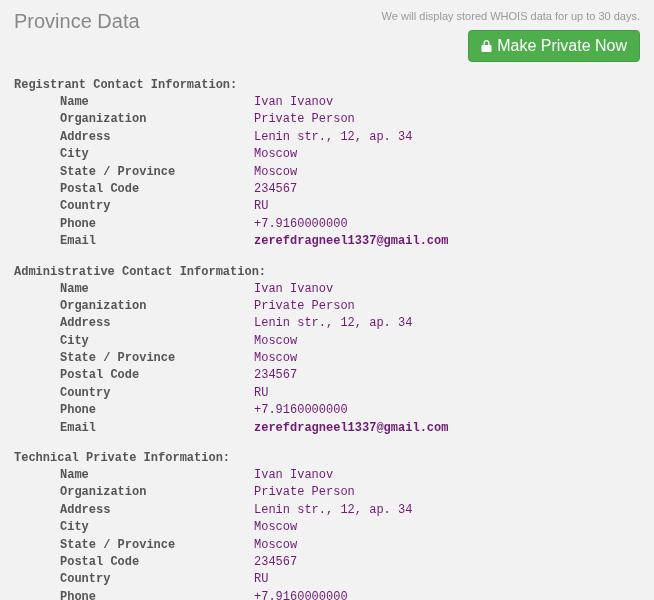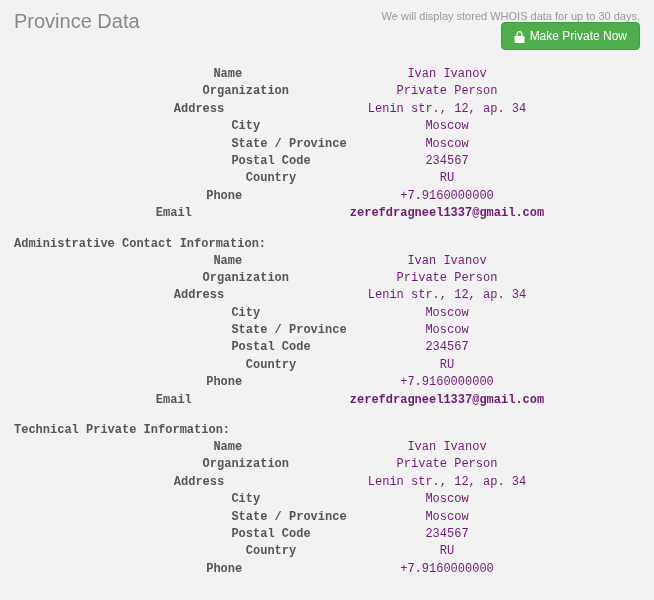--- a/index.html
+++ b/index.html
@@ -22,49 +22,49 @@
     font-size: 20px;
     color: #888;
     font-weight: 400;
   }
   .header-right {
     text-align: right;
   }
   .disclaimer {
     font-size: 11px;
     color: #999;
+    margin-bottom: 8px;
   }
   .btn-private {
     display: inline-flex;
-    align-items: flex-end;
+    align-items: center;
     background: #4eae4c;
     color: #fff;
     border: 1px solid #449d44;
     border-radius: 4px;
-    font-size: 12px;
+    font-size: 16px;
     padding: 6px 12px;
     cursor: pointer;
     font-family: inherit;
   }
   .btn-private svg { margin-right: 5px; }
   .content {
     padding: 16px 14px 10px 14px;
     font-family: "Courier New", Courier, monospace;
     font-size: 12px;
     color: #555;
   }
   .section-title {
     font-weight: bold;
     margin-bottom: 2px;
   }
   .row {
     display: flex;
     align-items: baseline;
     line-height: 1.45;
-    justify-content: center;
   }
   .label {
     width: 240px;
     padding-left: 46px;
     font-weight: bold;
     white-space: pre;
   }
   .value {
     color: #701a75;
   }
@@ -84,20 +84,21 @@
     <button class="btn-private">
       <svg width="11" height="12" viewBox="0 0 11 12" fill="#fff">
         <path d="M5.5 0C3.8 0 2.5 1.3 2.5 3v2H1.5C1 5 .5 5.4 .5 6v5c0 .6.5 1 1 1h8c.5 0 1-.4 1-1V6c0-.6-.5-1-1-1h-1V3C8.5 1.3 7.2 0 5.5 0zm0 1.3c1 0 1.7.8 1.7 1.7v2H3.8V3c0-.9.7-1.7 1.7-1.7z"></path>
       </svg>
       <span>Make Private Now</span>
     </button>
   </div>
 </div>
 
 <div class="content" id="content">
+    <div class="section-title">Registrant Contact Information:</div>
     <div class="row">
       <div class="label">Name</div>
       <div class="value">Ivan Ivanov</div>
     </div>
     <div class="row">
       <div class="label">Organization</div>
       <div class="value">Private Person</div>
     </div>
     <div class="row">
       <div class="label">Address</div>

